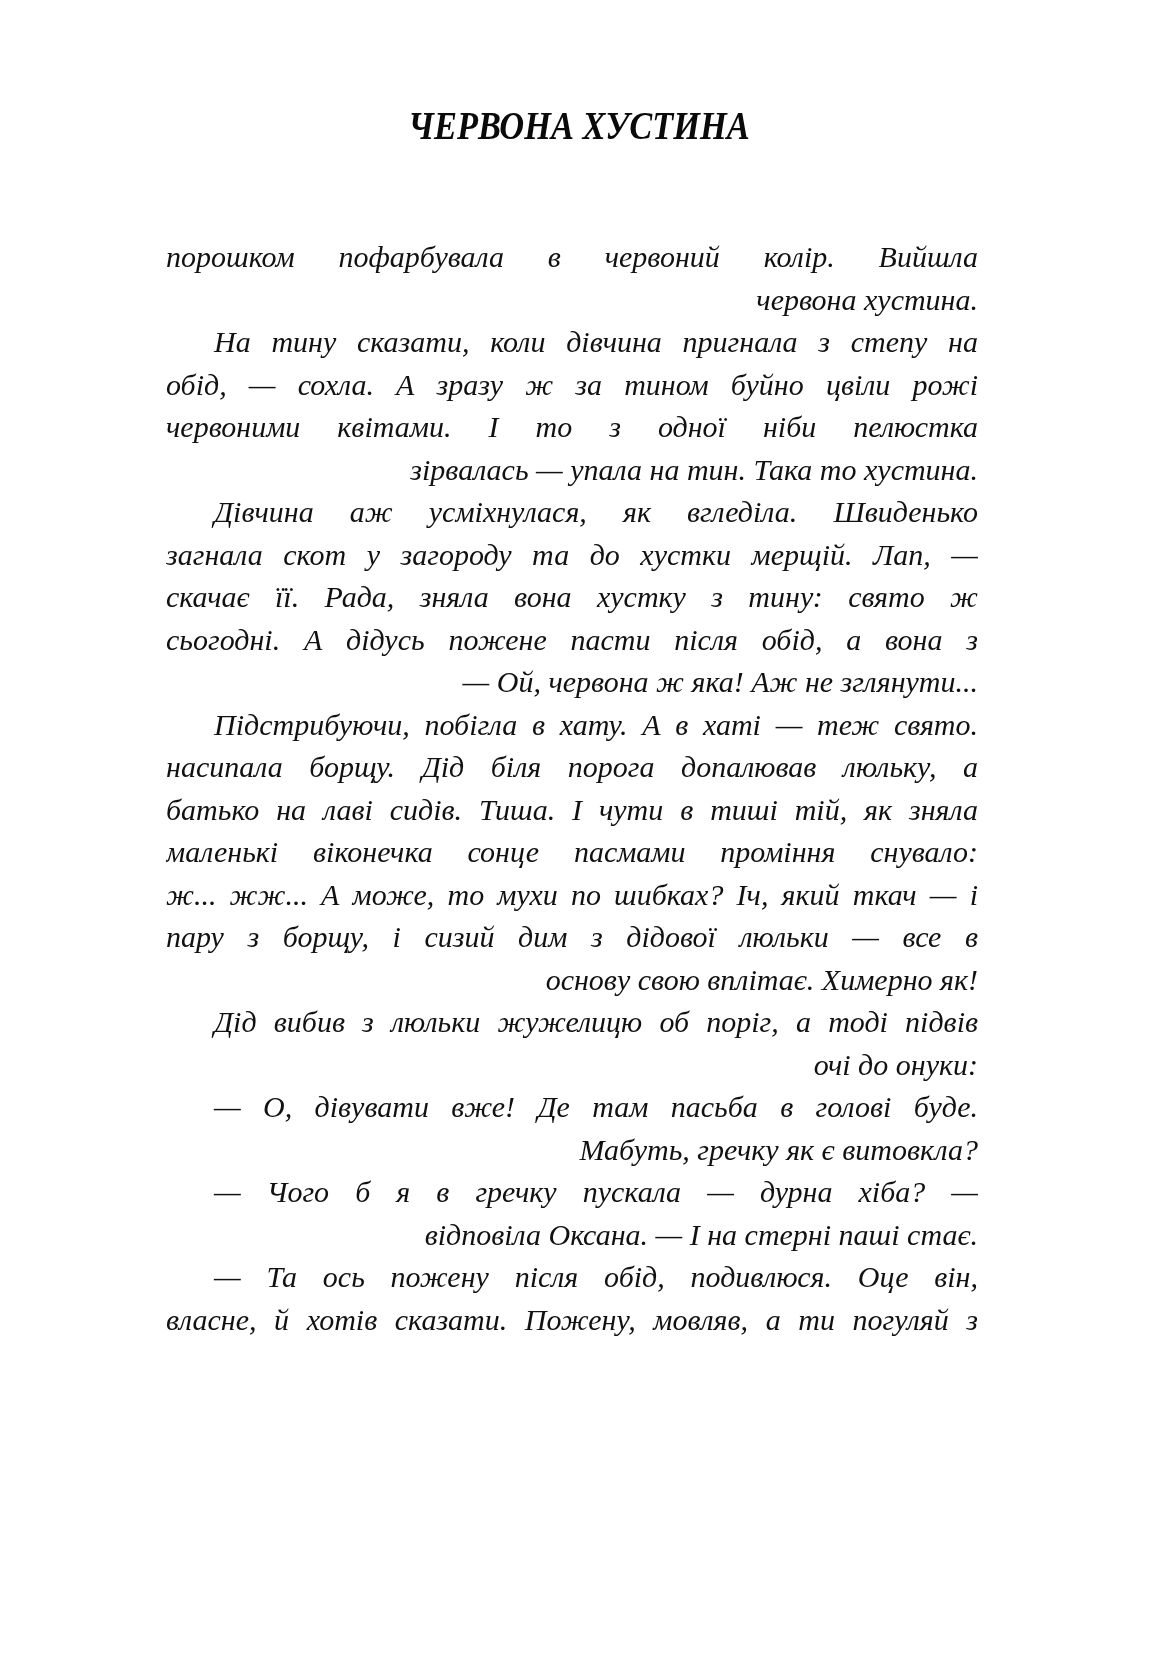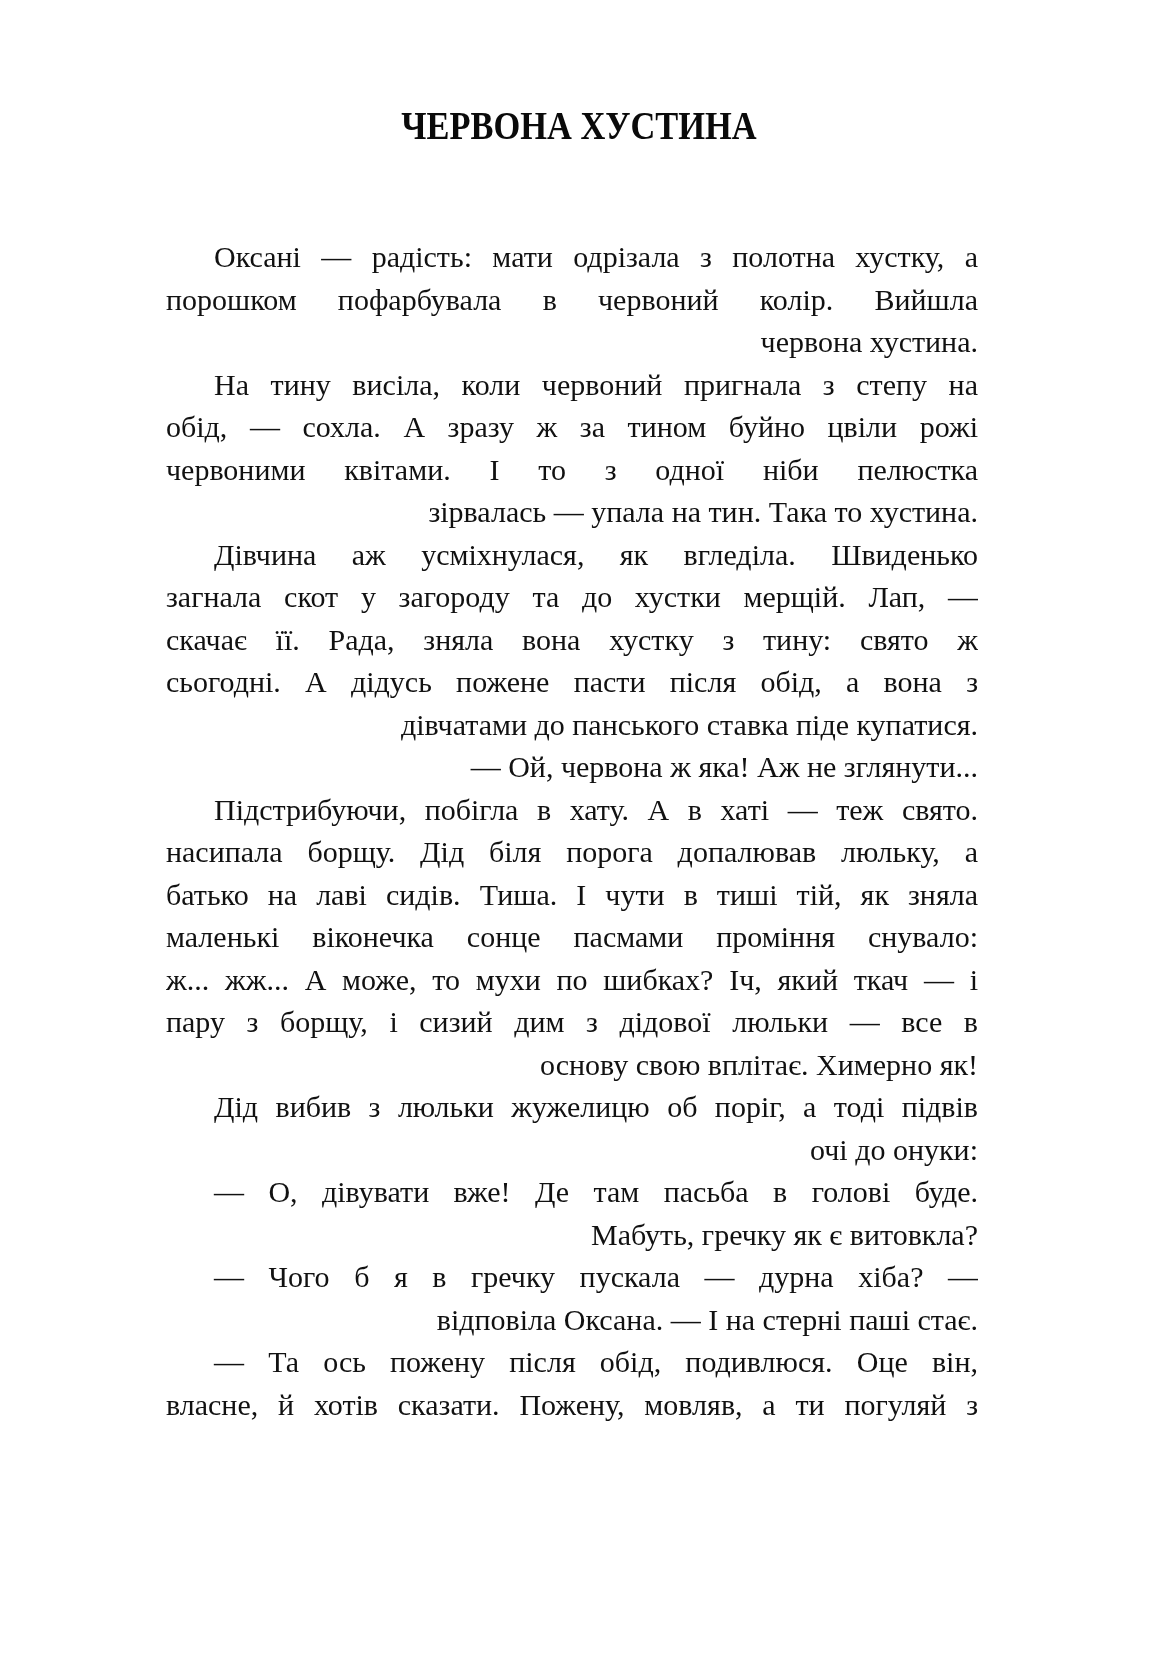--- a/index.html
+++ b/index.html
@@ -14,20 +14,21 @@
       overflow: hidden;
       font-family: "Liberation Serif", "DejaVu Serif", serif;
       color: #111111;
     }
     .page {
       position: absolute;
       left: 0;
       top: 0;
       width: 1158px;
       height: 1537px;
+      font-style: italic;
     }
     .title {
       position: absolute;
       left: 0;
       width: 1158px;
       top: 96px;
       text-align: center;
       font-family: "Liberation Serif", "DejaVu Serif", serif;
       font-weight: bold;
       font-size: 40px;
@@ -63,32 +64,30 @@
     .line.last {
       text-align: right;
     }
   </style>
 </head>
 <body>
 
 <div class="page">
   <h1 class="title" style="margin:0;">ЧЕРВОНА ХУСТИНА</h1>
   <div class="body-text" id="body-text">
-      <div class="line indent justify">Оксані — радість: мати одрізала з полотна хустку, а</div>
       <div class="line justify">порошком пофарбувала в червоний колір. Вийшла</div>
       <div class="line last">червона хустина.</div>
-      <div class="line indent justify">На тину висіла, коли червоний пригнала з степу на</div>
+      <div class="line indent justify">На тину сказати, коли дівчина пригнала з степу на</div>
       <div class="line justify">обід, — сохла. А зразу ж за тином буйно цвіли рожі</div>
       <div class="line justify">червоними квітами. І то з одної ніби пелюстка</div>
       <div class="line last">зірвалась — упала на тин. Така то хустина.</div>
       <div class="line indent justify">Дівчина аж усміхнулася, як вгледіла. Швиденько</div>
       <div class="line justify">загнала скот у загороду та до хустки мерщій. Лап, —</div>
       <div class="line justify">скачає її. Рада, зняла вона хустку з тину: свято ж</div>
       <div class="line justify">сьогодні. А дідусь пожене пасти після обід, а вона з</div>
-      <div class="line last">дівчатами до панського ставка піде купатися.</div>
       <div class="line indent last">— Ой, червона ж яка! Аж не зглянути...</div>
       <div class="line indent justify">Підстрибуючи, побігла в хату. А в хаті — теж свято.</div>
       <div class="line justify">насипала борщу. Дід біля порога допалював люльку, а</div>
       <div class="line justify">батько на лаві сидів. Тиша. І чути в тиші тій, як зняла</div>
       <div class="line justify">маленькі віконечка сонце пасмами проміння снувало:</div>
       <div class="line justify">ж... жж... А може, то мухи по шибках? Іч, який ткач — і</div>
       <div class="line justify">пару з борщу, і сизий дим з дідової люльки — все в</div>
       <div class="line last">основу свою вплітає. Химерно як!</div>
       <div class="line indent justify">Дід вибив з люльки жужелицю об поріг, а тоді підвів</div>
       <div class="line last">очі до онуки:</div>

